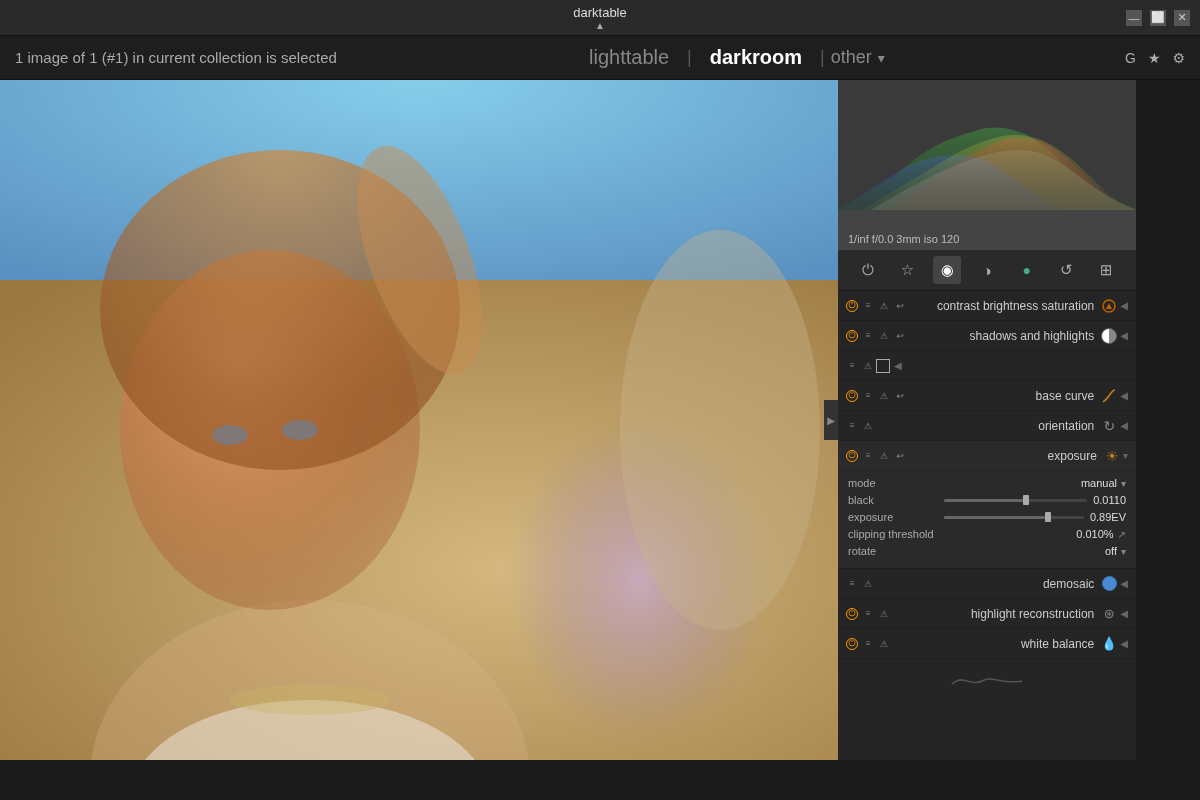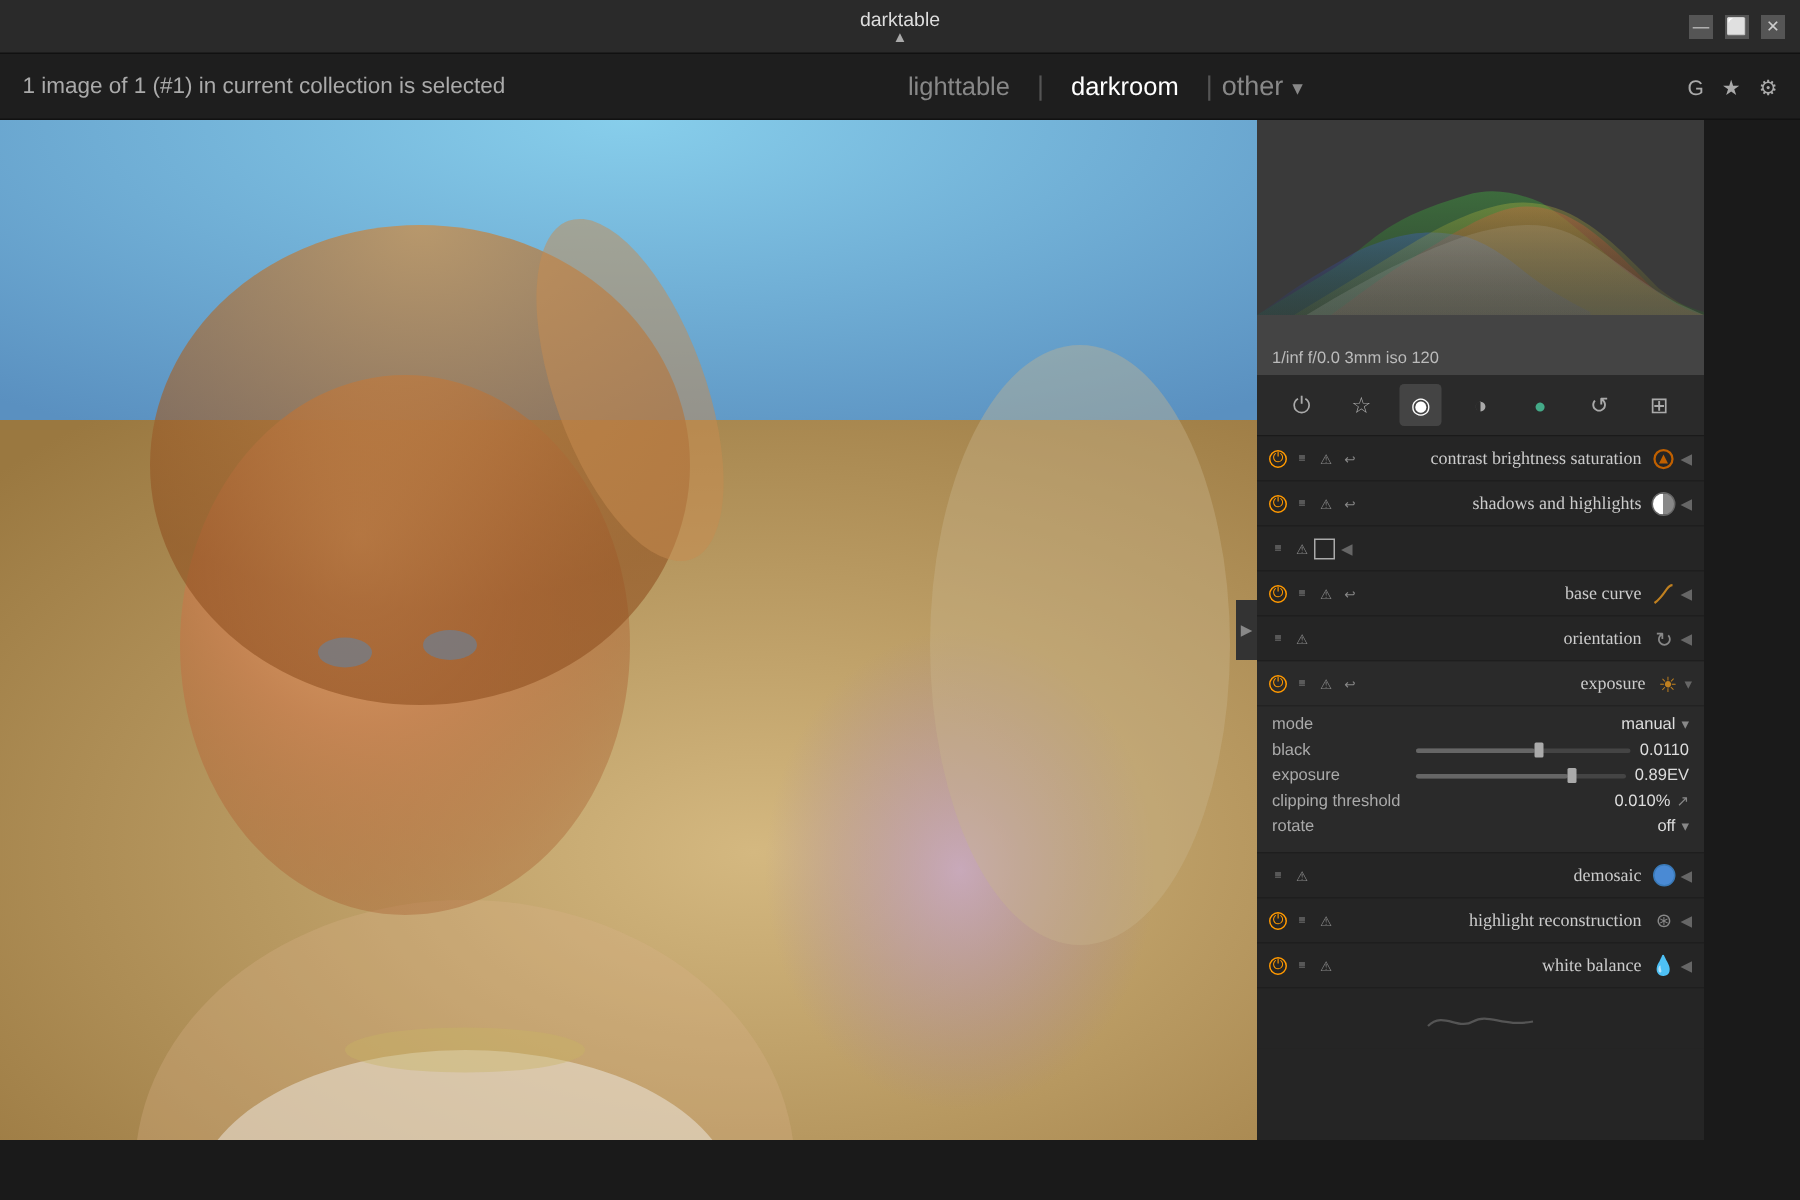--- a/index.html
+++ b/index.html
@@ -68,28 +68,28 @@
     .topbar-status {
       font-size: 15px;
       color: #aaa;
     }
     .topbar-nav {
       display: flex;
       align-items: center;
       gap: 0;
     }
     .nav-item {
-      font-size: 17px;
+      font-size: 20px;
       color: #888;
       cursor: pointer;
       padding: 0 12px;
     }
     .nav-item.active {
       color: #fff;
-      font-weight: normal;
+      font-weight: bold;
     }
     .nav-separator {
       color: #555;
       font-size: 18px;
     }
     .nav-other {
       font-size: 18px;
       color: #888;
     }
     .nav-dropdown {
@@ -272,21 +272,20 @@
     .mod-ctrl.lines { color: #888; font-size: 8px; }
     .mod-ctrl.warning { color: #888; }
     .mod-ctrl.history { color: #888; }
 
     .module-name {
       flex: 1;
       text-align: right;
       font-size: 12px;
       color: #ccc;
       padding-right: 6px;
-      font-family: Liberation Serif, serif;
     }
     .module-icon-right {
       width: 18px;
       height: 18px;
       display: flex;
       align-items: center;
       justify-content: center;
       font-size: 13px;
       color: #888;
     }

